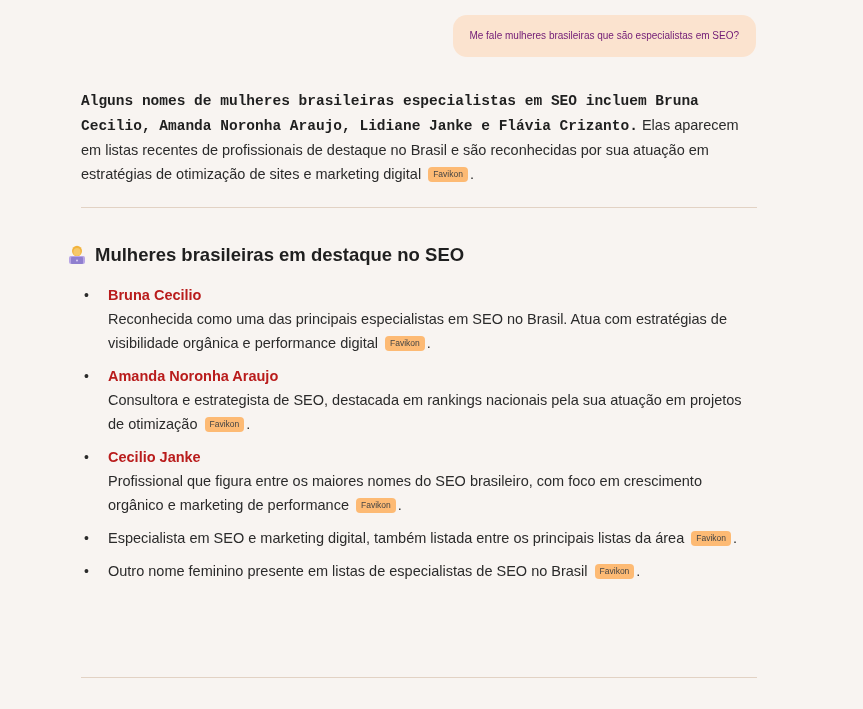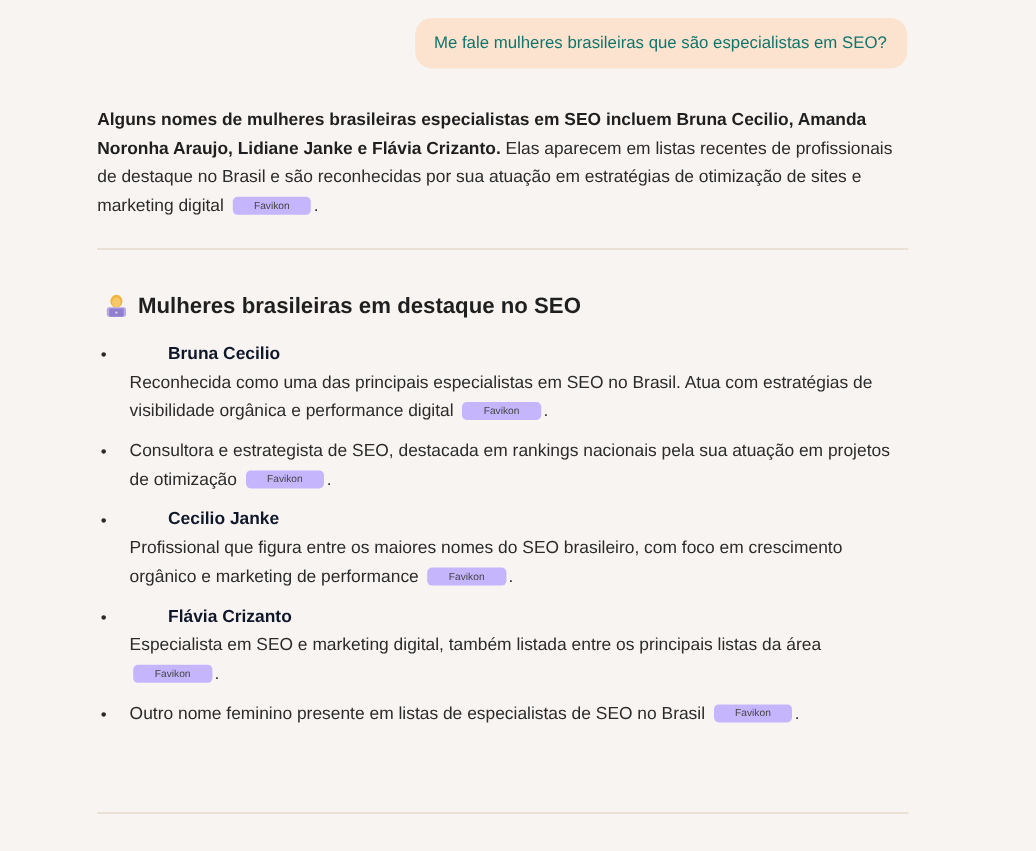--- a/index.html
+++ b/index.html
@@ -10,66 +10,66 @@
     color:#222;
     position:relative;
   }
   .user-row {
     position:absolute; top:15px; right:107px;
   }
   .user-bubble {
     background:#fbe3cf;
     border-radius:14px;
     padding:10px 17px 11px 16px;
-    font-size:14px;
-    color:#0f766e;
+    font-size:10px;
+    color:#701a75;
     line-height:21px;
     white-space:nowrap;
   }
   .answer {
     position:absolute; left:81px; top:88px; width:676px;
     font-size:14.5px; line-height:24px; color:#2b2b2b;
   }
-  .answer b { font-weight:700; color:#1f1f1f; }
+  .answer b { font-weight:700; color:#1f1f1f;font-family:Liberation Mono, monospace; }
   .chip {
     display:inline-block;
-    background:#c4b5fd;
+    background:#fdba74;
     color:#444;
     font-size:8.5px;
     line-height:15px;
-    padding:0 18px;
+    padding:0 5px;
     border-radius:4px;
     vertical-align:2px;
     margin-left:3px;
     margin-right:2px;
   }
   .divider {
     position:absolute; left:81px; width:676px; height:1px; background:#e2d2c4;
   }
   .section-title {
-    position:absolute; left:88px; top:243px;
+    position:absolute; left:68px; top:243px;
     font-size:18.5px; font-weight:700; color:#1f1f1f;
     display:flex; align-items:center; gap:9px;
     line-height:24px;
   }
   .emoji-icon {
     width:18px; height:20px; position:relative; display:inline-block;
   }
   ul.list {
     position:absolute; left:81px; top:283px; width:676px;
     margin:0; padding:0; list-style:none;
   }
   ul.list li {
     position:relative; padding-left:27px; margin-bottom:9px;
     font-size:14.5px; line-height:24px; color:#2b2b2b;
   }
   ul.list li .bullet {
     position:absolute; left:3px; top:0; font-size:14px;
   }
-  ul.list li .name { font-weight:700; color:#0f172a; display:block;margin-left:32px; }
+  ul.list li .name { font-weight:700; color:#b91c1c; display:block; }
 </style>
 </head>
 <body>
 
 <div class="user-row">
   <div class="user-bubble">Me fale mulheres brasileiras que são especialistas em SEO?</div>
 </div>
 
 <div class="answer">
   <b>Alguns nomes de mulheres brasileiras especialistas em SEO incluem Bruna Cecilio, Amanda Noronha Araujo, Lidiane Janke e Flávia Crizanto.</b><span> Elas aparecem em listas recentes de profissionais de destaque no Brasil e são reconhecidas por sua atuação em estratégias de otimização de sites e marketing digital</span>
@@ -93,32 +93,32 @@
 
 <ul class="list">
   <li>
     <span class="bullet">•</span>
     <span class="name">Bruna Cecilio</span>
     <span>Reconhecida como uma das principais especialistas em SEO no Brasil. Atua com estratégias de visibilidade orgânica e performance digital</span>
     <span class="chip">Favikon</span><span>.</span>
   </li>
   <li>
     <span class="bullet">•</span>
+    <span class="name">Amanda Noronha Araujo</span>
     <span>Consultora e estrategista de SEO, destacada em rankings nacionais pela sua atuação em projetos de otimização</span>
     <span class="chip">Favikon</span><span>.</span>
   </li>
   <li>
     <span class="bullet">•</span>
     <span class="name">Cecilio Janke</span>
     <span>Profissional que figura entre os maiores nomes do SEO brasileiro, com foco em crescimento orgânico e marketing de performance</span>
     <span class="chip">Favikon</span><span>.</span>
   </li>
   <li>
     <span class="bullet">•</span>
-    <span class="name">Flávia Crizanto</span>
     <span>Especialista em SEO e marketing digital, também listada entre os principais listas da área</span>
     <span class="chip">Favikon</span><span>.</span>
   </li>
   <li>
     <span class="bullet">•</span>
     <span>Outro nome feminino presente em listas de especialistas de SEO no Brasil</span>
     <span class="chip">Favikon</span><span>.</span>
   </li>
 </ul>
 

